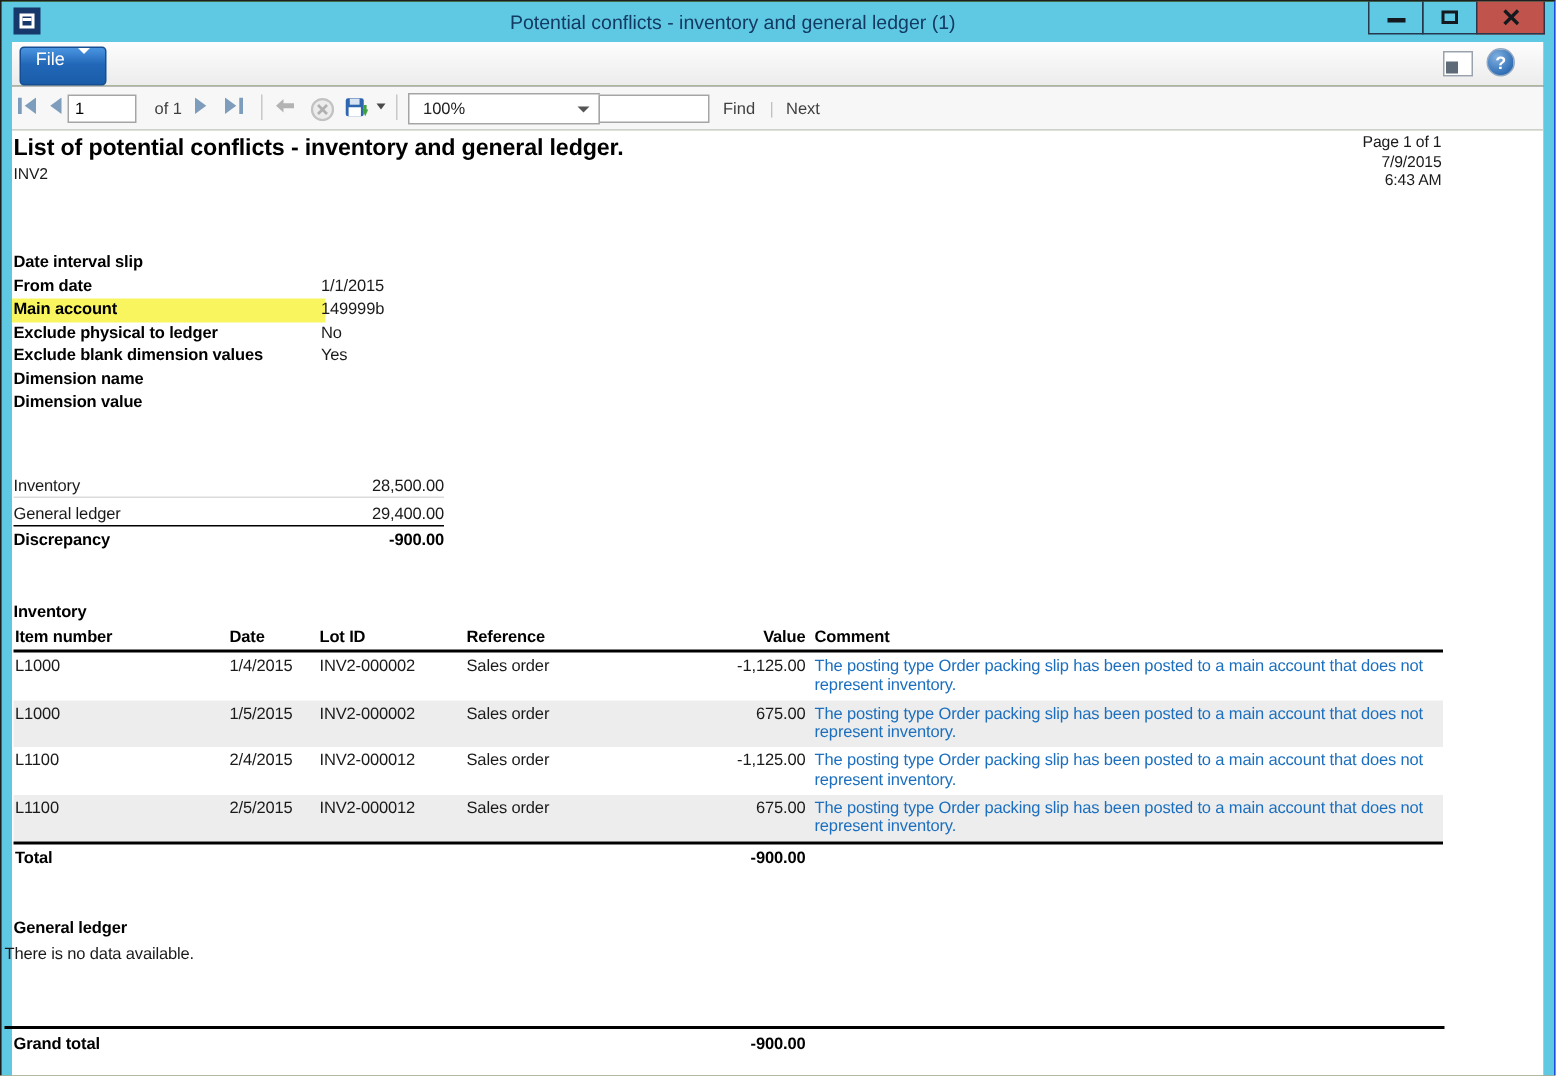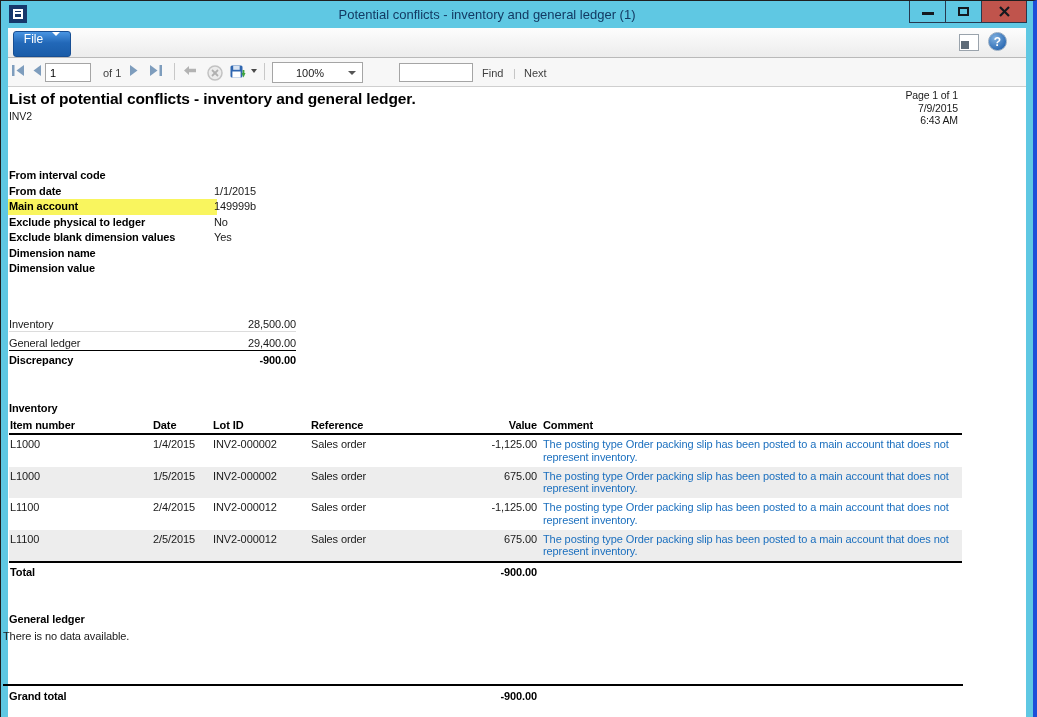--- a/index.html
+++ b/index.html
@@ -1,18 +1,18 @@
 <!DOCTYPE html>
 <html><head>
 <meta charset="utf-8">
 <style>
   * { margin:0; padding:0; box-sizing:border-box; }
   body { background:#888; font-family:"Liberation Sans", sans-serif; }
   .window{ position:relative; width:1037px; height:717px; background:#4d7c0f;
-    border-top:1px solid #1f1f1f; border-left:1px solid #1f1f1f; border-right:4px solid #1d4ed8;
+    border-top:1px solid #1f1f1f; border-left:1px solid #1f1f1f; border-right:1px solid #1d4ed8;
     overflow:hidden; font-family:"Liberation Sans", sans-serif; }
   
   .titlebar{ position:absolute; left:0; top:0; right:0; height:27px; background:#5fc8e3; }
   .app-icon{ position:absolute; left:8px; top:4px; width:18px; height:18px; background:#17386b;
     display:flex; align-items:center; justify-content:center; }
   .app-glyph{ width:10px; height:10px; border:2px solid #fff; position:relative; }
   .app-glyph::after{ content:""; position:absolute; left:0; top:1px; width:6px; height:2px; background:#fff; }
   .window-title{ position:absolute; left:60px; right:120px; top:6px; text-align:center;
     font-size:13px; color:#133a63; white-space:nowrap; }
   .win-buttons{ position:absolute; right:6px; top:-1px; display:flex; height:23px; }
@@ -40,23 +40,23 @@
   .toolbar{ position:absolute; left:7px; right:7px; top:57px; height:29px;
     background:#f7f7f7; border-bottom:1px solid #cfcfcf; font-size:11px; color:#333; }
   .tb{ position:absolute; top:7px; display:flex; align-items:center; background:none; border:none; }
   .tb-sep{ position:absolute; top:5px; width:1px; height:17px; background:#c8c8c8; }
   .page-input{ position:absolute; left:37px; top:5px; width:46px; height:19px;
     border:1px solid #a5a5a5; background:#fff; font-size:11px; padding-left:4px;
     font-family:"Liberation Sans", sans-serif; }
   .find-input{ position:absolute; left:391px; top:5px; width:74px; height:19px;
     border:1px solid #a5a5a5; background:#fff; font-size:11px; padding-left:4px;
     font-family:"Liberation Sans", sans-serif; }
-  .zoom-combo{ position:absolute; left:264px; top:4px; width:91px; height:21px;
+  .zoom-combo{ position:absolute; left:264px; top:4px; width:128px; height:21px;
     border:1px solid #a5a5a5; background:#fff; display:flex; align-items:center;
-    padding-left:23px; font-size:11px; color:#222; }
+    padding-left:9px; font-size:11px; color:#222; }
   .zoom-caret{ position:absolute; right:6px; top:8px; width:0; height:0;
     border-left:4px solid transparent; border-right:4px solid transparent; border-top:4px solid #555; }
   .caret-dk{ width:0; height:0; border-left:3.5px solid transparent; border-right:3.5px solid transparent; border-top:4px solid #4a4a4a; }
   .tb-label{ position:absolute; top:9px; font-size:11px; color:#3f3f3f; cursor:default; }
   
   .report{ position:absolute; left:7px; right:7px; top:86px; bottom:0; background:#fff;
     font-size:11px; color:#1a1a1a; letter-spacing:-0.1px; }
   .rpt-title{ position:absolute; left:1px; top:3px; font-size:15.5px; font-weight:bold; color:#000; }
   .rpt-sub{ position:absolute; left:1px; top:23px; font-size:10.5px; }
   .rpt-hdr-right{ position:absolute; right:68px; top:2px; text-align:right; font-size:10.5px; line-height:12.5px; }
@@ -198,21 +198,21 @@
     <div class="rpt-title">List of potential conflicts - inventory and general ledger.</div>
     <div class="rpt-sub">INV2</div>
     <div class="rpt-hdr-right">
       <div>Page 1 of 1</div>
       <div>7/9/2015</div>
       <div>6:43 AM</div>
     </div>
 
     <div class="params">
       <div class="param-row">
-        <span class="plabel">From interval code</span>
+        <span class="plabel">Date interval slip</span>
         <span class="pval"></span>
       </div>
       <div class="param-row">
         <span class="plabel">From date</span>
         <span class="pval">1/1/2015</span>
       </div>
       <div class="param-row hl">
         <span class="plabel">Main account</span>
         <span class="pval">149999b</span>
       </div>

